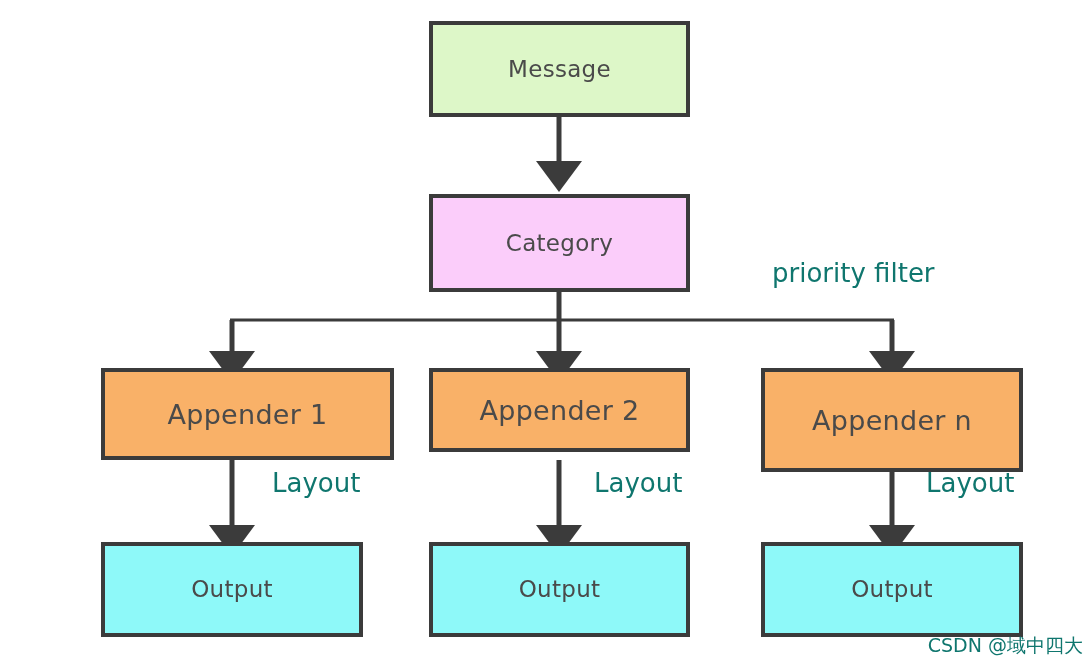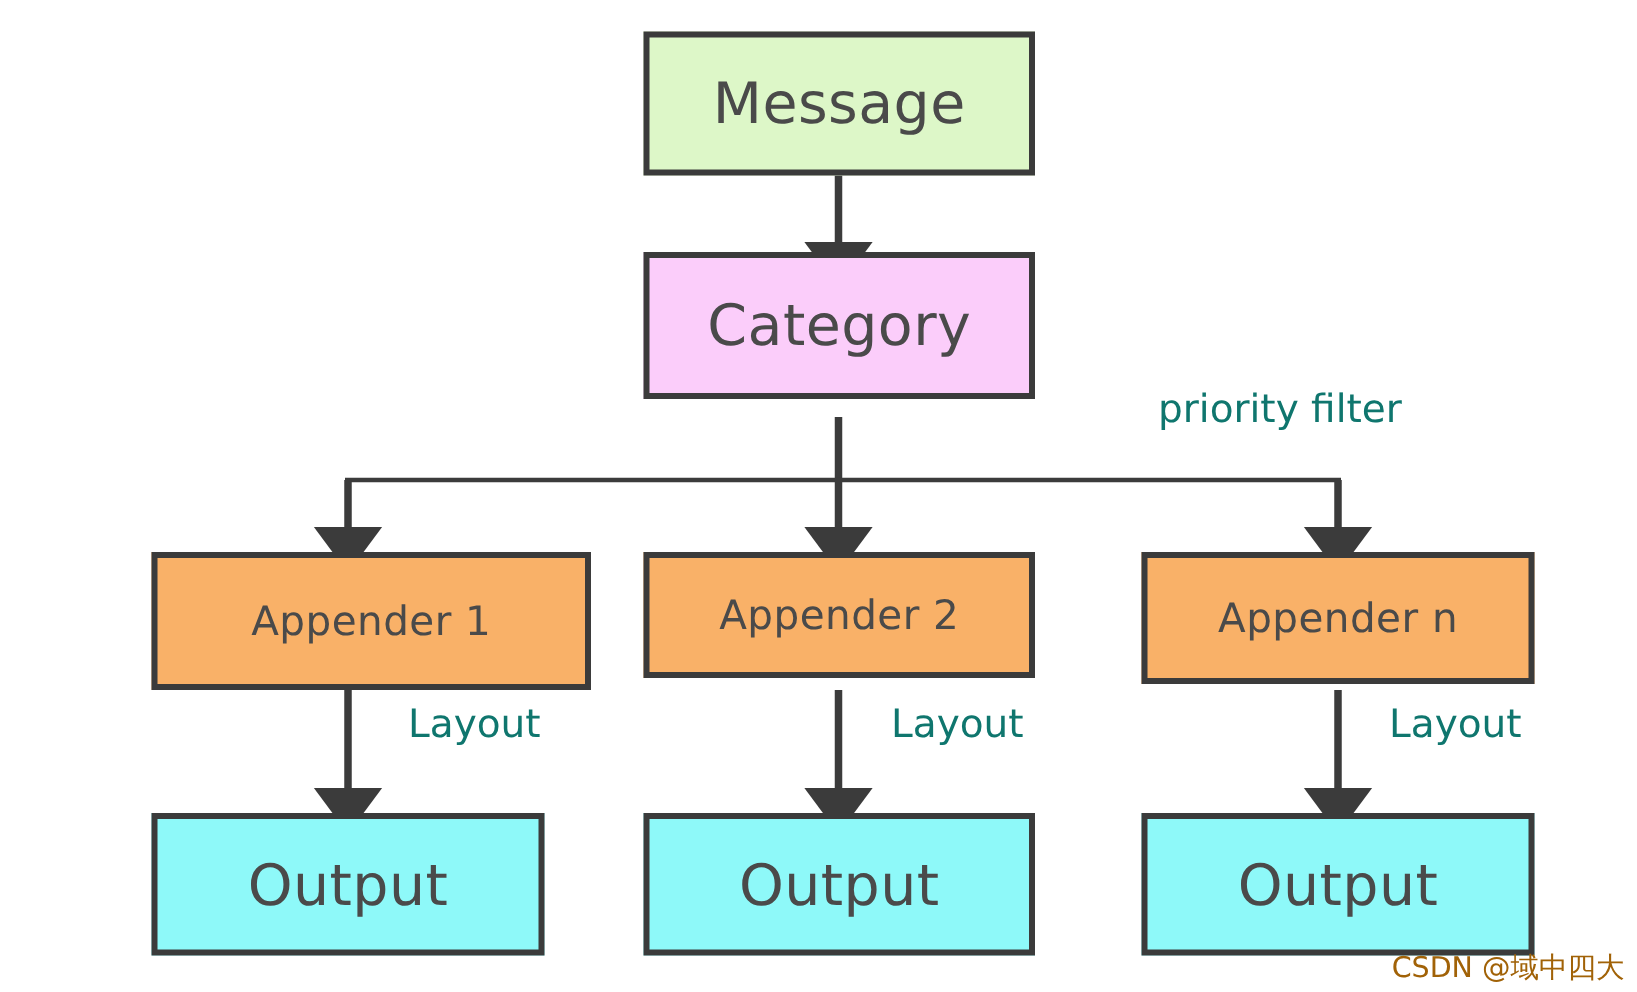--- a/index.html
+++ b/index.html
@@ -18,21 +18,21 @@
     overflow: hidden;
   }
   .node {
     position: absolute;
     box-sizing: border-box;
     border: 4px solid #3b3b3b;
     display: flex;
     align-items: center;
     justify-content: center;
     color: #4a4a4a;
-    font-size: 38px;
+    font-size: 23px;
     font-weight: 400;
     letter-spacing: 0.3px;
     line-height: 1;
     white-space: nowrap;
   }
   .node-message   { background: #ddf7c8; }
   .node-category  { background: #fbcdfa; }
   .node-appender  { background: #f9b168; font-size: 27px; }
   .node-output    { background: #8ef9f9; }
 
@@ -50,21 +50,21 @@
     top: 0;
     width: 1091px;
     height: 661px;
     pointer-events: none;
   }
 
   .watermark {
     position: absolute;
     right: 8px;
     bottom: 6px;
-    color: #a16207;
+    color: #0f766e;
     font-size: 19px;
     line-height: 1;
     white-space: nowrap;
   }
 </style>
 </head>
 <body>
 
 <div id="canvas">
 
@@ -89,33 +89,33 @@
 
     <line x1="232" y1="460" x2="232" y2="538" stroke="#3b3b3b" stroke-width="5" marker-end="url(#ah)"></line>
     <line x1="559" y1="460" x2="559" y2="538" stroke="#3b3b3b" stroke-width="5" marker-end="url(#ah)"></line>
     <line x1="892" y1="460" x2="892" y2="538" stroke="#3b3b3b" stroke-width="5" marker-end="url(#ah)"></line>
   </svg>
 
   <div class="node node-message" style="left:429px; top:21px; width:261px; height:96px;">
     <span>Message</span>
   </div>
 
-  <div class="node node-category" style="left:429px; top:168px; width:261px; height:98px;">
+  <div class="node node-category" style="left:429px; top:194px; width:261px; height:98px;">
     <span>Category</span>
   </div>
 
   <div class="node node-appender" style="left:101px; top:368px; width:293px; height:92px;">
     <span>Appender 1</span>
   </div>
 
   <div class="node node-appender" style="left:429px; top:368px; width:261px; height:84px;">
     <span>Appender 2</span>
   </div>
 
-  <div class="node node-appender" style="left:761px; top:368px; width:262px; height:88px;">
+  <div class="node node-appender" style="left:761px; top:368px; width:262px; height:104px;">
     <span>Appender n</span>
   </div>
 
   <div class="node node-output" style="left:101px; top:542px; width:262px; height:95px;">
     <span>Output</span>
   </div>
 
   <div class="node node-output" style="left:429px; top:542px; width:261px; height:95px;">
     <span>Output</span>
   </div>

